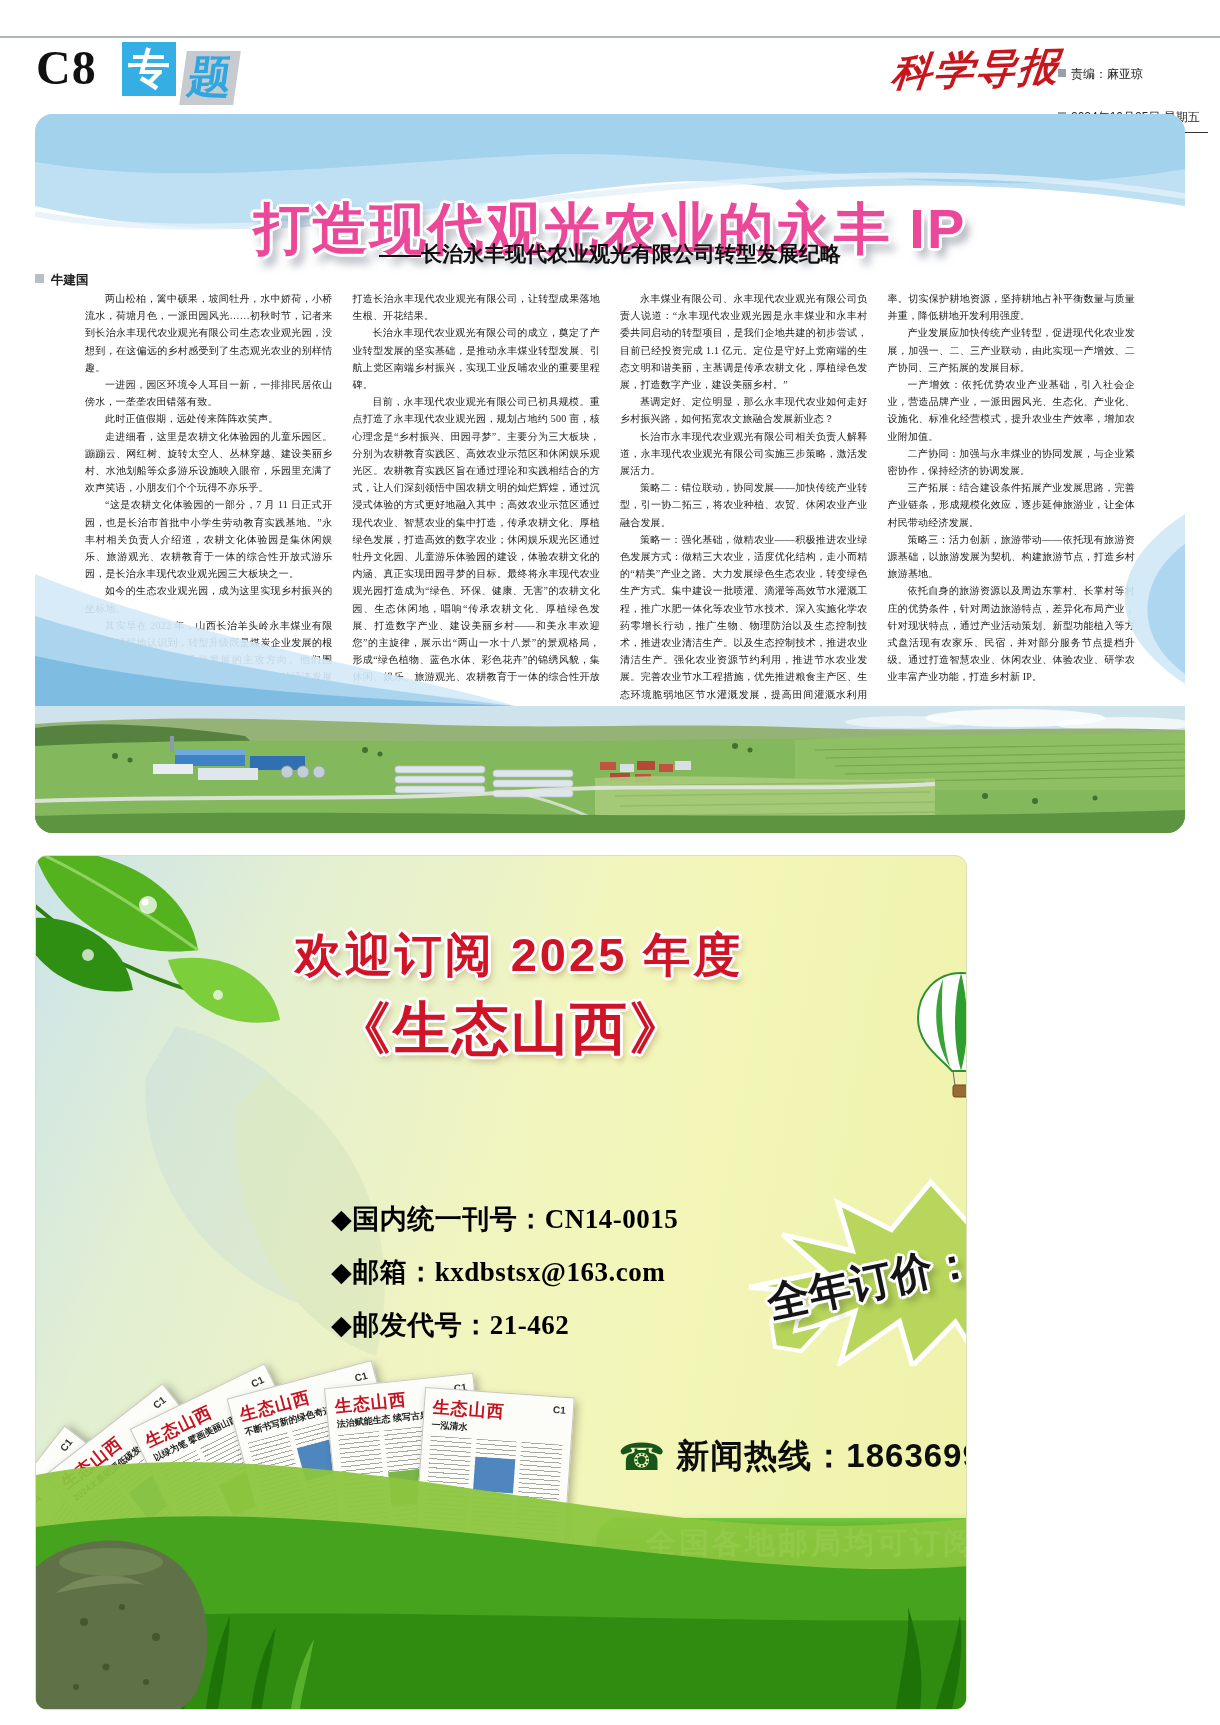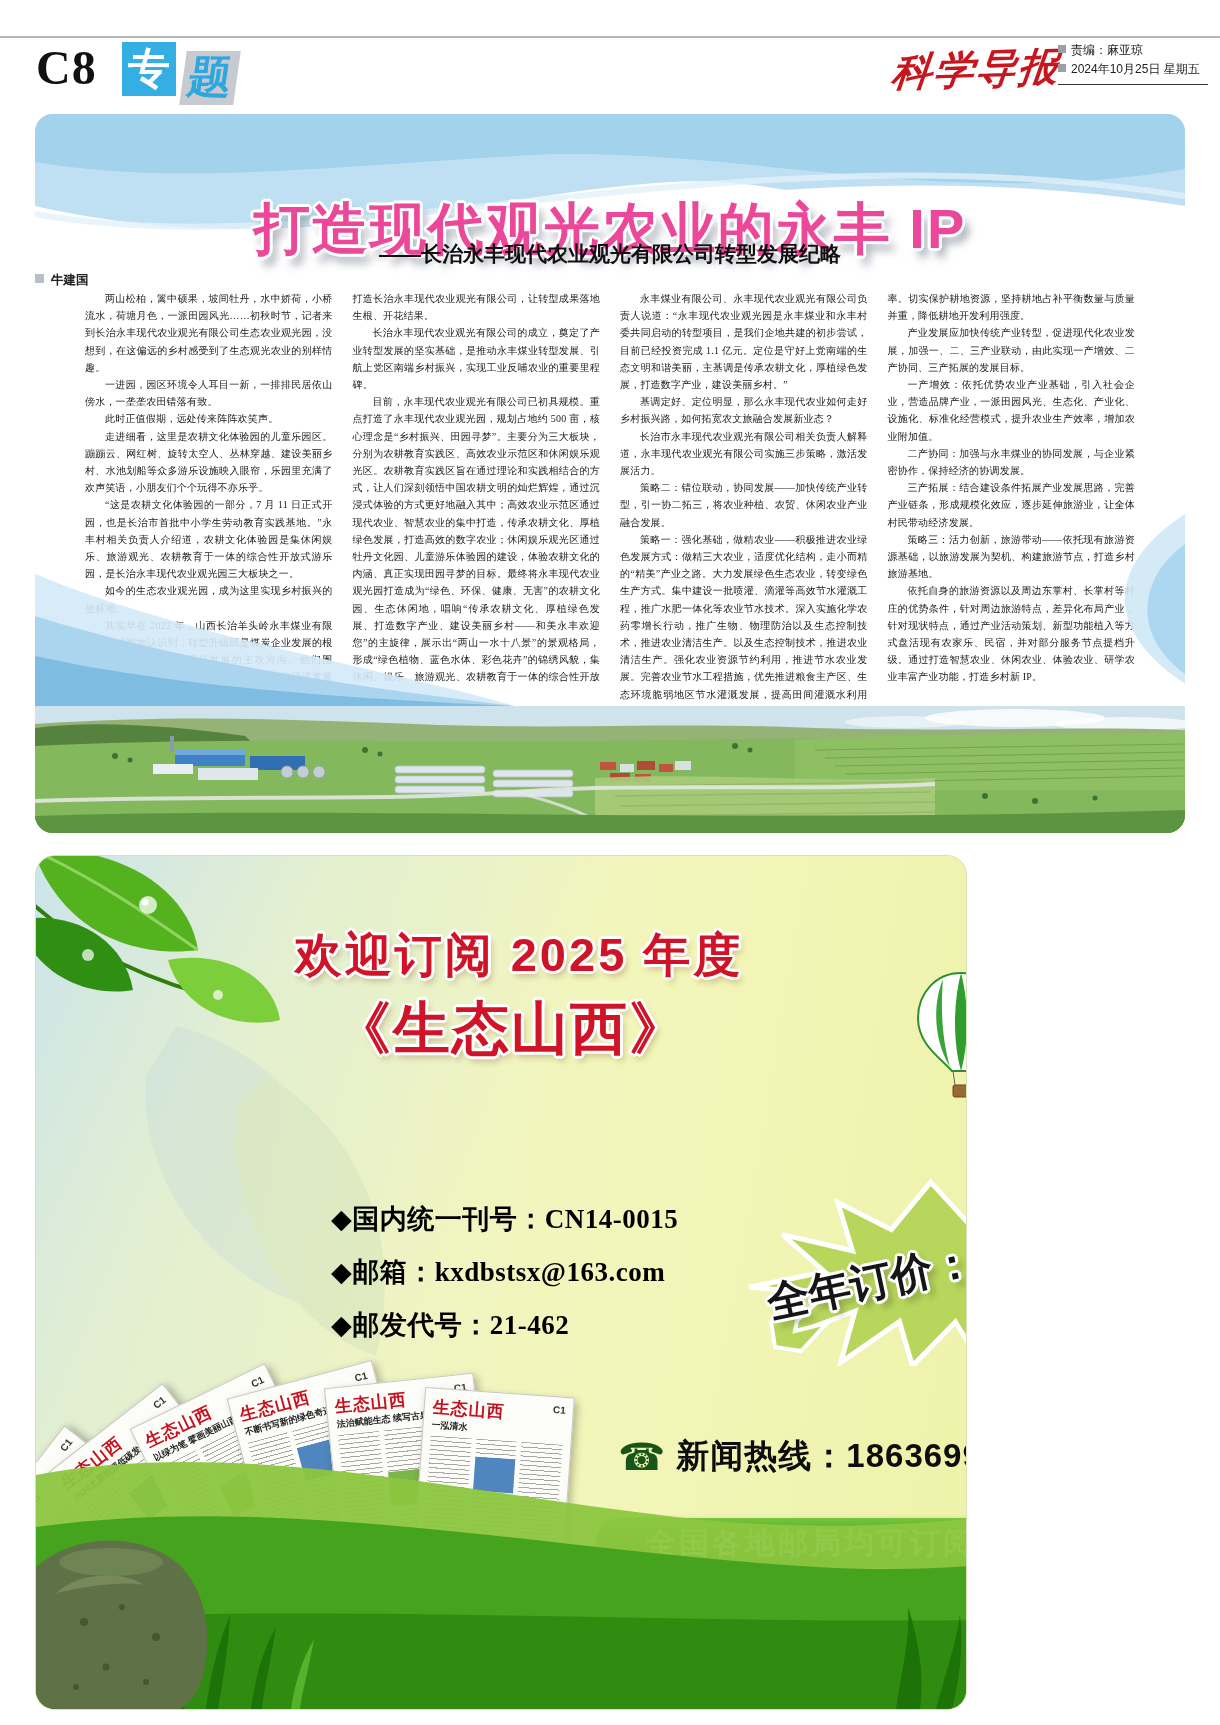--- a/index.html
+++ b/index.html
@@ -17,21 +17,21 @@
   .badge{position:absolute;left:122px;top:42px;height:64px;}
   .badge-a{display:inline-block;width:54px;height:54px;background:#35aee3;color:#fff;
     font-weight:900;font-size:42px;line-height:54px;text-align:center;vertical-align:top;}
   .badge-b{display:inline-block;width:54px;height:54px;background:#c7cbcf;color:#2ea7e0;
     font-weight:900;font-size:44px;line-height:54px;text-align:center;vertical-align:top;
     transform:translate(3px,9px) skewX(-8deg);font-family:"Liberation Serif",serif;}
   .masthead{position:absolute;left:892px;top:42px;color:#c8161e;
     font-family:"DejaVu Serif","Liberation Serif",serif;font-style:italic;font-weight:900;
     font-size:40px;transform:skewX(-8deg) rotate(-2deg);letter-spacing:2px;}
   .meta{position:absolute;left:1058px;top:41px;width:155px;font-size:12px;color:#222;line-height:19px;}
-  .meta-row{white-space:nowrap;}
+  .meta-row{white-space:nowrap;margin-top:24px;}
   .sq{display:inline-block;width:8px;height:8px;background:#9aa0a6;margin-right:5px;vertical-align:1px;}
   .meta-rule{margin-top:5px;width:150px;height:1px;background:#333;}
 
   
   .article-card{position:absolute;left:35px;top:114px;width:1150px;height:719px;
     border-radius:18px;overflow:hidden;background:#fff;}
   .wave-top{position:absolute;left:0;top:0;width:1150px;height:230px;pointer-events:none;}
   .wave-bl{position:absolute;left:0;top:430px;width:480px;height:162px;pointer-events:none;}
   .wave-r{position:absolute;right:0;top:400px;width:150px;height:170px;pointer-events:none;}
   .article-title{position:absolute;left:0;top:40px;width:100%;text-align:center;
@@ -45,21 +45,21 @@
     color:#222;font-weight:700;}
   .byline .sq{background:#b9bfc4;width:9px;height:9px;margin-right:7px;}
   .article-cols{position:absolute;left:50px;top:176px;width:1050px;height:418px;
     column-count:4;column-gap:20px;column-fill:auto;overflow:hidden;
     font-family:"Liberation Serif","DejaVu Serif",serif;font-size:10px;line-height:17.2px;
     color:#1a1a1a;text-align:justify;letter-spacing:.2px;}
   .article-cols p{margin:0;text-indent:2em;}
   .photo{position:absolute;left:0;bottom:0;width:1150px;height:127px;}
 
   
-  .ad-card{position:absolute;left:35px;top:855px;width:932px;height:855px;border-radius:20px;
+  .ad-card{position:absolute;left:35px;top:855px;width:932px;height:855px;border-radius:12px;
     overflow:hidden;border:1px solid #d9e0bc;
     background:
       linear-gradient(115deg, rgba(203,228,236,.95) 0%, rgba(223,238,214,.6) 22%, rgba(0,0,0,0) 45%),
       linear-gradient(100deg, #e3eecd 0%, #eef3c4 35%, #f3f6ba 60%, #eef2a9 100%);}
   .wm-leaf{position:absolute;pointer-events:none;opacity:.28;}
   .leaves{position:absolute;left:-8px;top:-6px;width:270px;height:215px;}
   .ad-title1{position:absolute;left:0;top:68px;width:100%;text-align:center;
     transform:translateX(18px);font-weight:900;font-size:47px;letter-spacing:3px;color:#ce1426;
     text-shadow:-3px 0 0 #fff,3px 0 0 #fff,0 -3px 0 #fff,0 3px 0 #fff,
       -2px -2px 0 #fff,2px -2px 0 #fff,-2px 2px 0 #fff,2px 2px 0 #fff,3px 5px 6px rgba(120,60,20,.35);}

